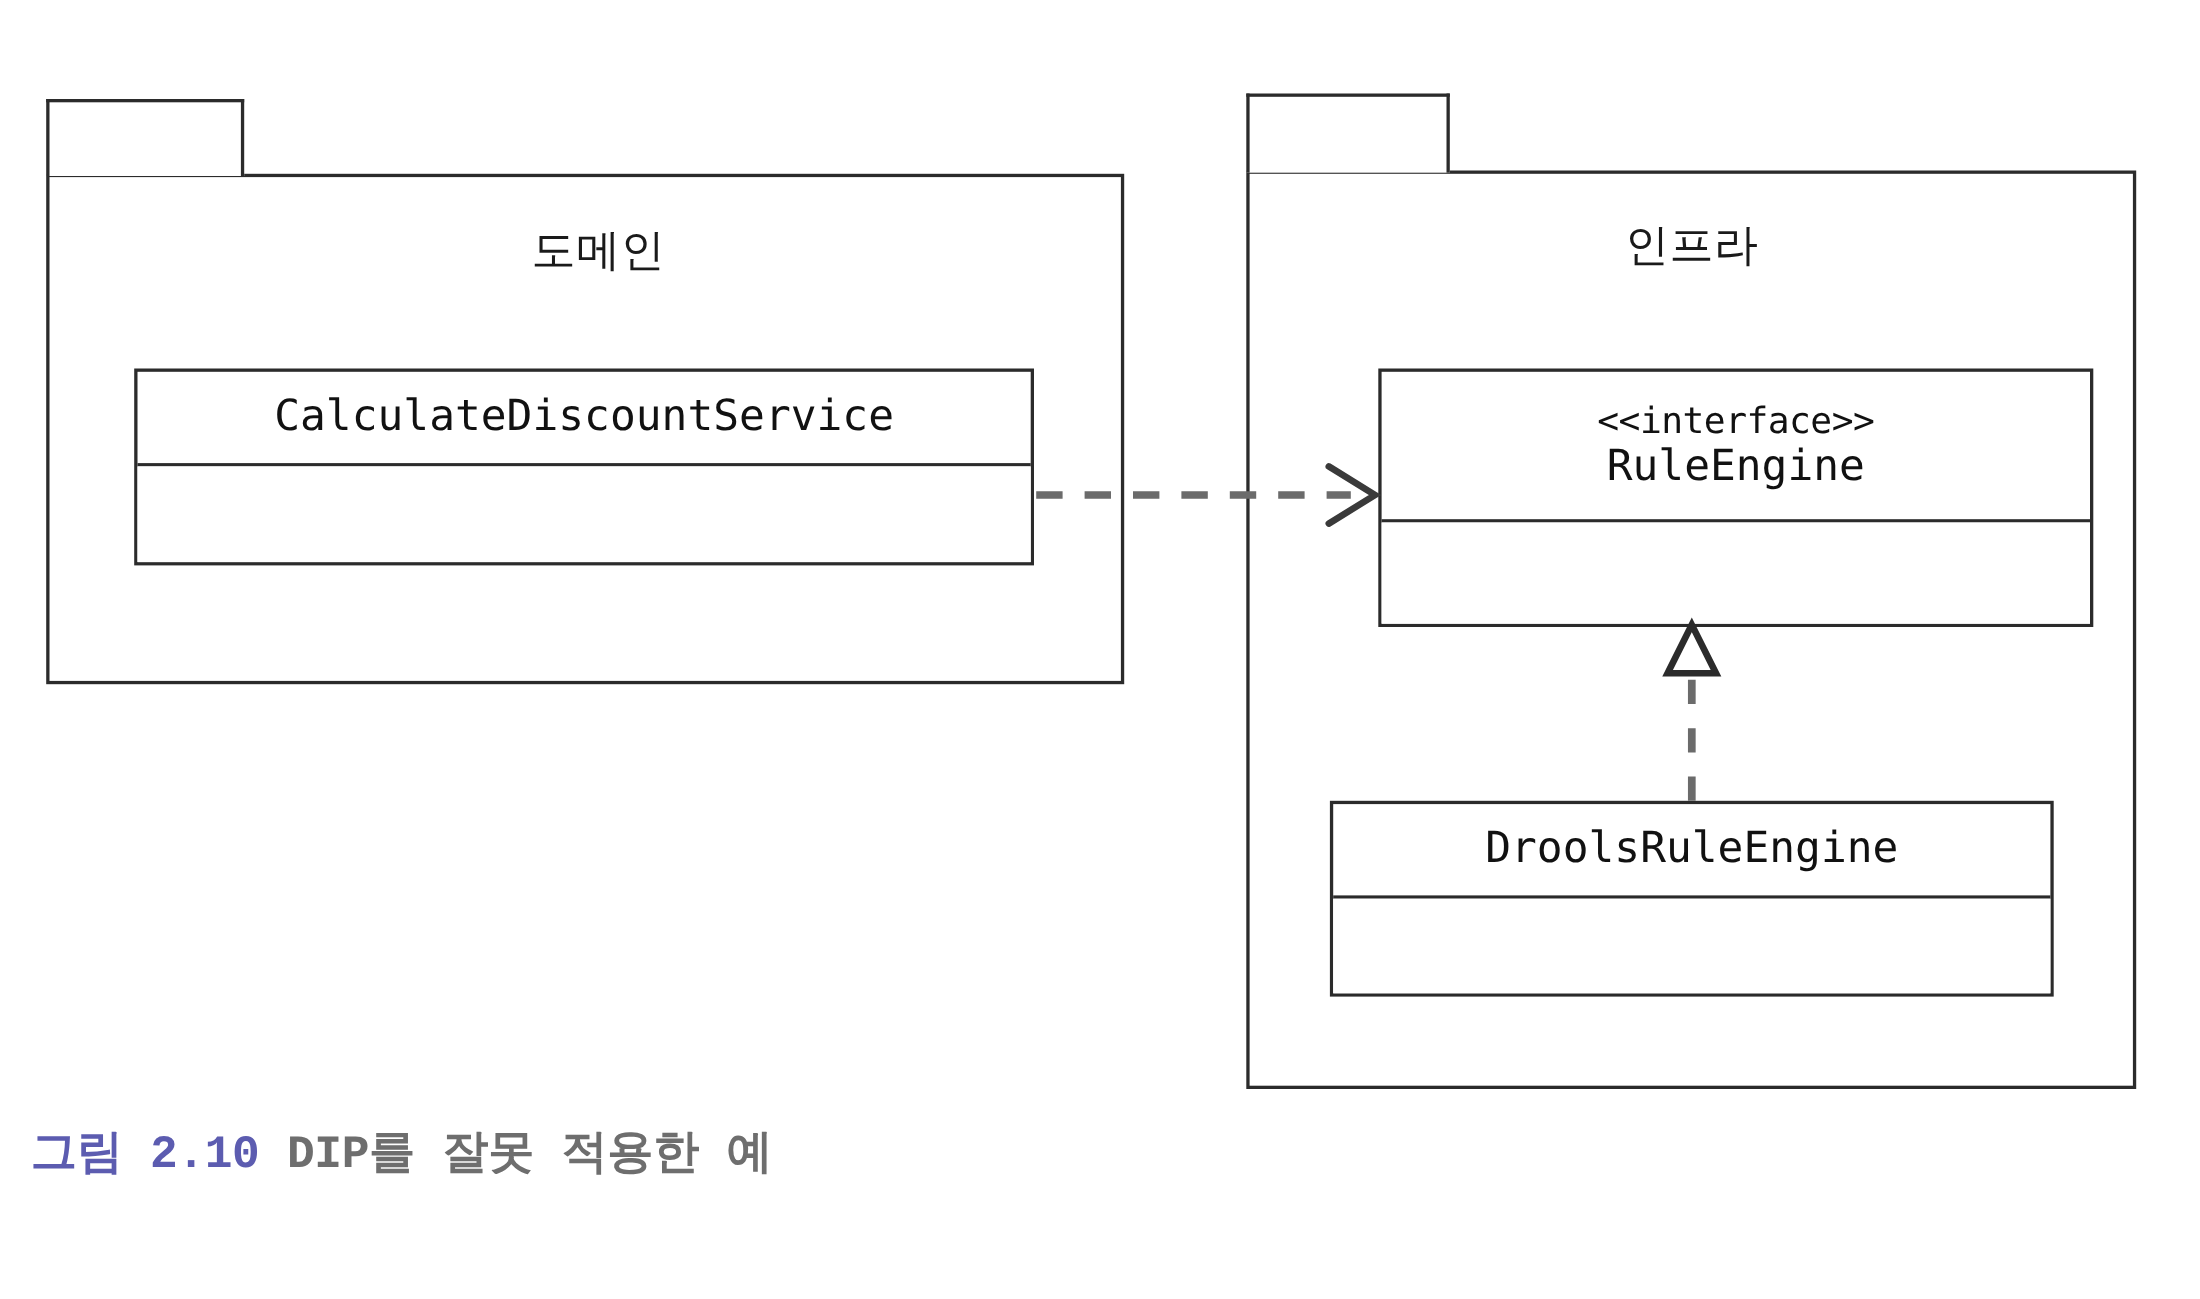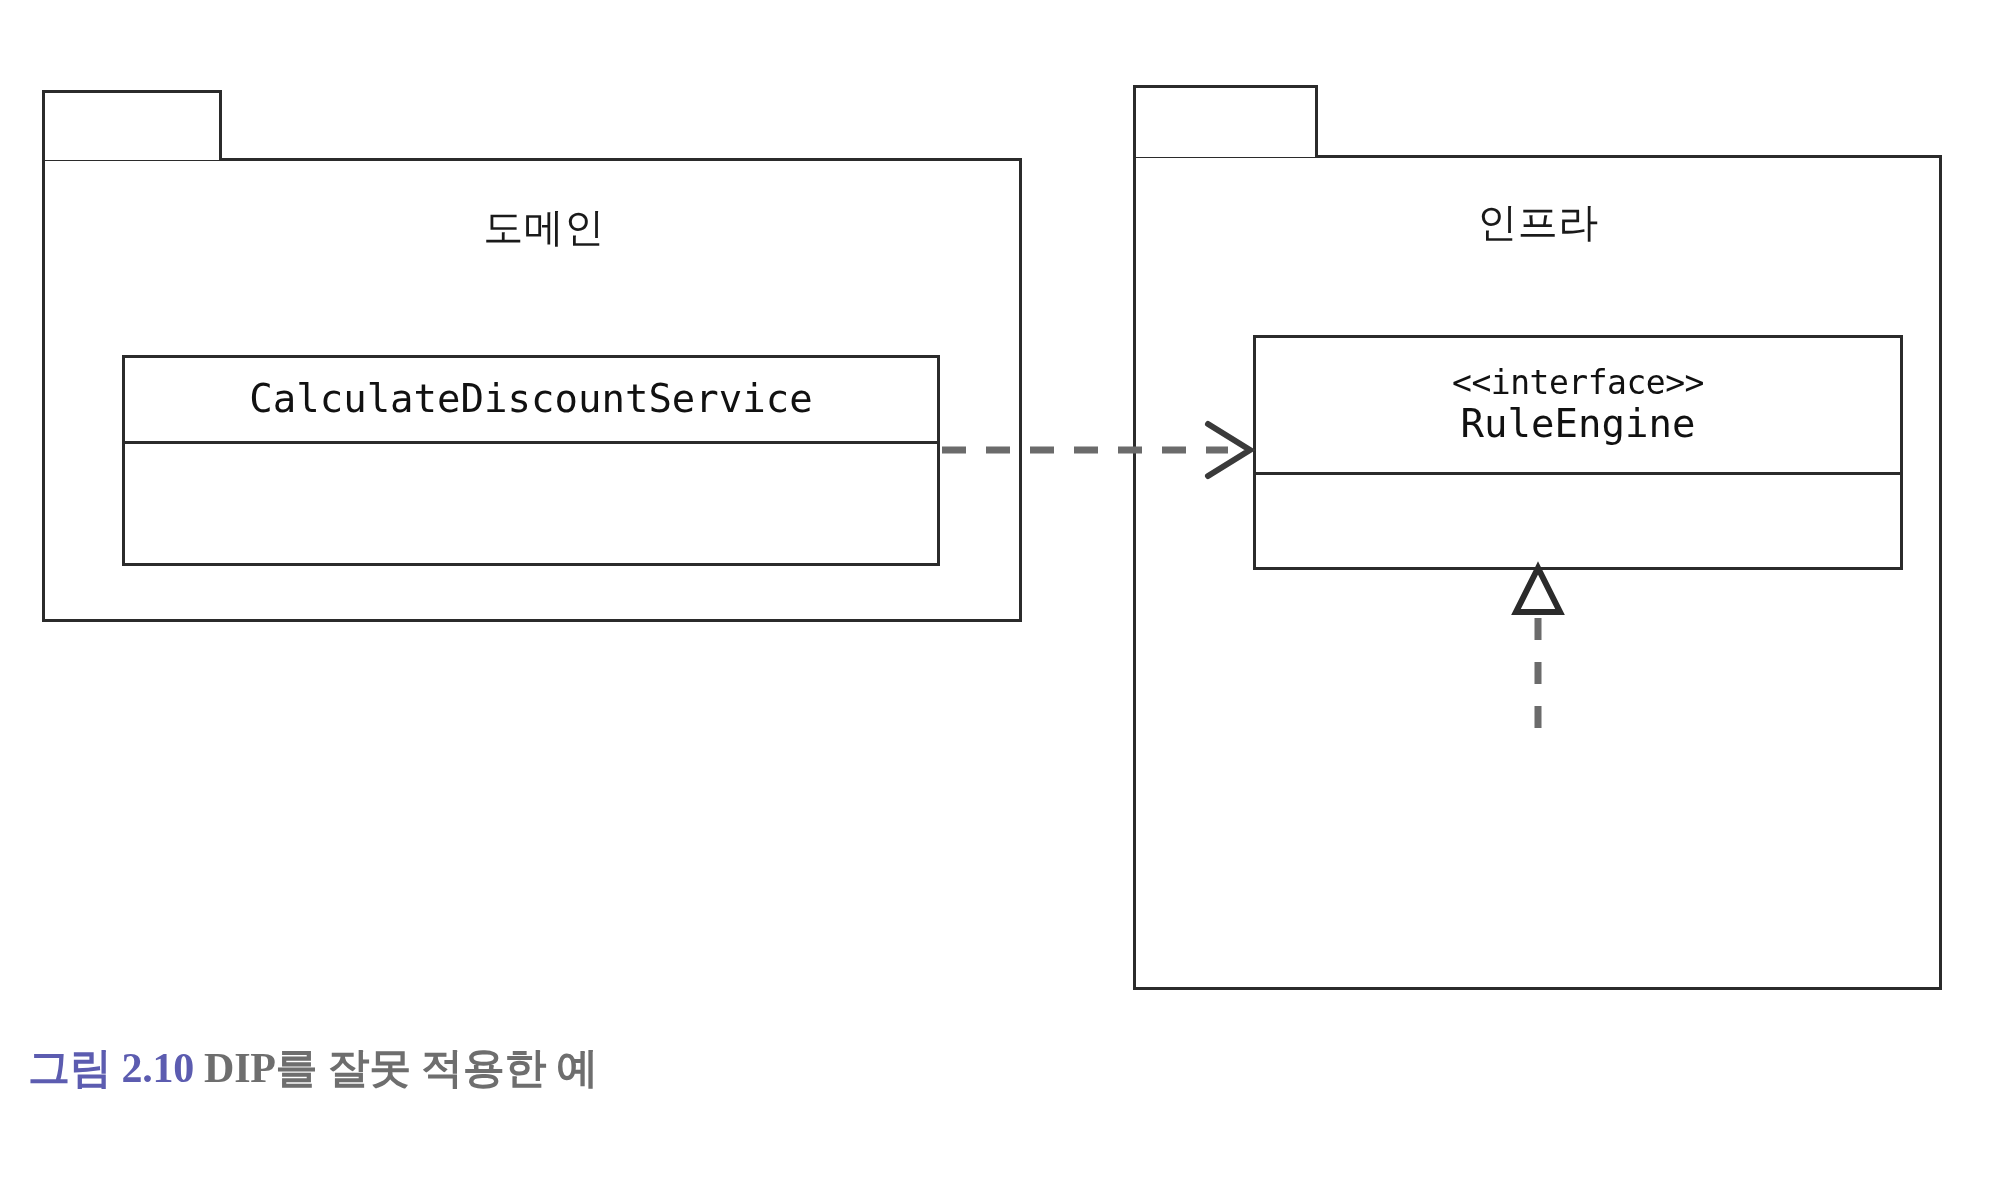--- a/index.html
+++ b/index.html
@@ -98,22 +98,22 @@
     width: 2000px;
     height: 1181px;
     z-index: 6;
     pointer-events: none;
   }
 
   
   .caption {
     position: absolute;
     left: 28px;
-    top: 1040px;
-    font-family: Liberation Serif, serif;
+    top: 1019px;
+    font-family: Liberation Mono, monospace;
     font-size: 42px;
     font-weight: bold;
     color: #6b6b6b;
     white-space: nowrap;
     letter-spacing: -0.3px;
   }
   .caption .fig-no {
     color: #5c5cb0;
     font-weight: bold;
   }
@@ -126,41 +126,47 @@
 <body>
 
 <div id="canvas">
 
   <div class="package">
     <div class="pkg-tab" style="left:42px; top:90px; width:180px; height:70px;"></div>
     <div class="pkg-body" style="left:42px; top:158px; width:980px; height:464px;"></div>
     <div class="pkg-title" style="left:42px; top:200px; width:980px;padding-left:12px;">도메인</div>
   </div>
 
-  <div class="classbox" style="left:122px; top:335px; width:818px; height:211px;margin-top:20px;">
+  <div class="classbox" style="left:122px; top:335px; width:818px; height:179px;">
     <div class="cls-header" style="height:86px;">
       <span class="clsname">CalculateDiscountService</span>
     </div>
     <div class="cls-compartment"></div>
   </div>
 
   <div class="package">
     <div class="pkg-tab" style="left:1133px; top:85px; width:185px; height:72px;"></div>
     <div class="pkg-body" style="left:1133px; top:155px; width:809px; height:835px;"></div>
     <div class="pkg-title" style="left:1133px; top:195px; width:810px;">인프라</div>
   </div>
 
   <div class="classbox" style="left:1253px; top:335px; width:650px; height:235px;">
     <div class="cls-header" style="height:137px;">
       <span class="stereotype">&lt;&lt;interface&gt;&gt;</span>
       <span class="clsname">RuleEngine</span>
     </div>
     <div class="cls-compartment"></div>
   </div>
 
+  <div class="classbox" style="left:1209px; top:728px; width:658px; height:178px;">
+    <div class="cls-header" style="height:86px;">
+      <span class="clsname">DroolsRuleEngine</span>
+    </div>
+    <div class="cls-compartment"></div>
+  </div>
 
   <svg id="connectors" viewBox="0 0 2000 1181">
 
      RuleEngine --&gt;
     <g>
       <line x1="942" y1="450" x2="1228" y2="450" stroke="#6b6b6b" stroke-width="7" stroke-dasharray="24 20" stroke-linecap="butt"></line>
       <polyline points="1208,424 1250,450 1208,476" fill="none" stroke="#3a3a3a" stroke-width="6" stroke-linecap="round" stroke-linejoin="miter"></polyline>
     </g>
 
     

